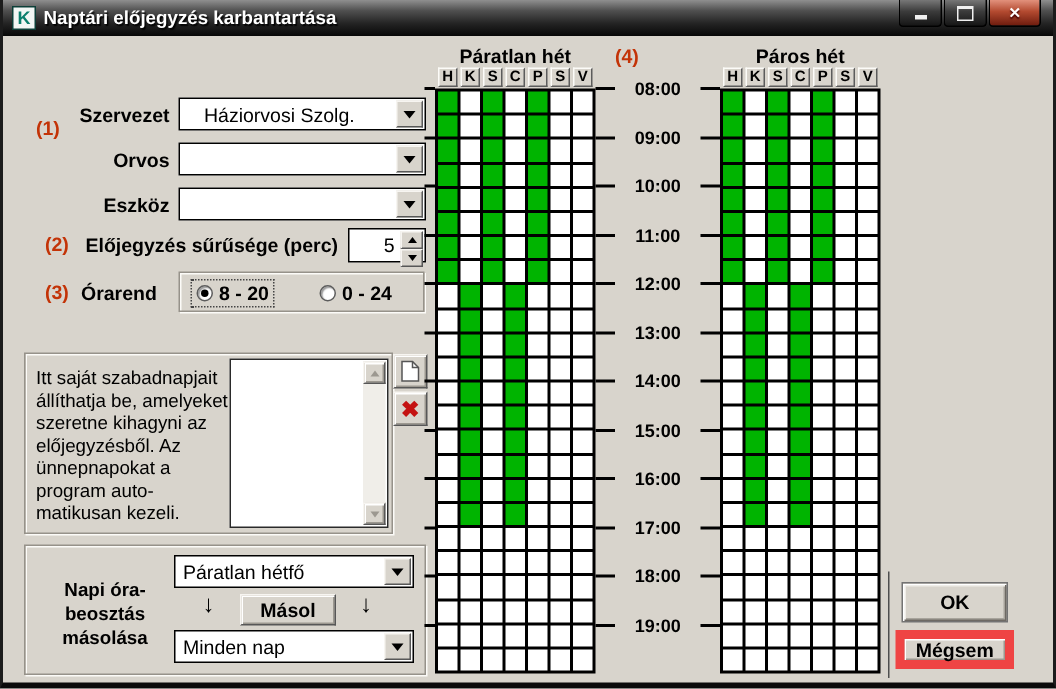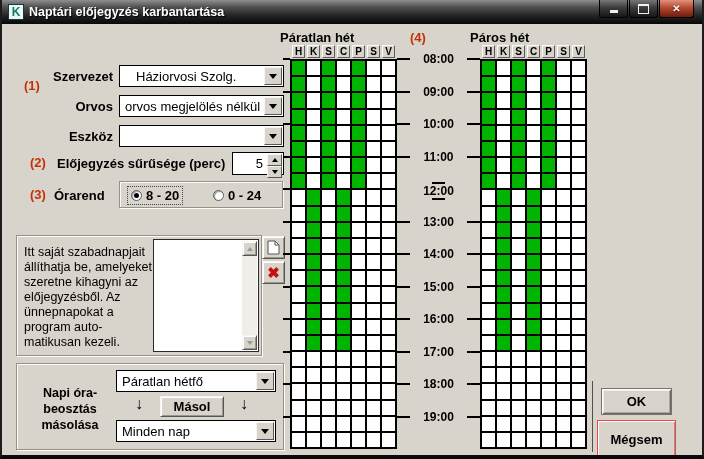--- a/index.html
+++ b/index.html
@@ -59,21 +59,21 @@
   .icon-btn{position:absolute;width:23px;height:23px;display:flex;align-items:center;justify-content:center;}
   #clear-days-btn{color:#c41212;font-size:15px;font-weight:bold;}
   
   #copy-panel{left:14px;top:363px;width:268px;height:87px;}
   #copy-label{position:absolute;left:8px;top:21px;width:90px;text-align:center;font-size:12.5px;font-weight:bold;line-height:16px;white-space:pre-line;}
   .copy-arrow{position:absolute;top:31px;width:18px;text-align:center;font-size:16px;font-weight:bold;}
   #copy-btn{position:absolute;left:143px;top:32px;width:64px;height:21px;font-size:13px;font-weight:bold;
             display:flex;align-items:center;justify-content:center;}
   
   .week{position:absolute;top:30px;width:107px;height:419px;}
-  .week-title{position:absolute;left:-10px;top:0;width:127px;text-align:left;font-weight:bold;font-size:13px;}
+  .week-title{position:absolute;left:-10px;top:0;width:127px;text-align:center;font-weight:bold;font-size:13px;}
   .day-headers{position:absolute;left:0;top:15px;width:107px;height:13px;display:grid;
                grid-template-columns:repeat(7,1fr);gap:2px;padding:0 2px;box-sizing:border-box;}
   .day-hdr{background:#d8d4cc;border:1px solid;border-color:#fcfbf8 #5c5c5c #5c5c5c #fcfbf8;
            font-size:10px;font-weight:bold;display:flex;align-items:center;justify-content:center;box-sizing:border-box;}
   .cells{position:absolute;left:0;top:29px;width:107px;height:390px;background:#000;
          display:grid;grid-template-columns:repeat(7,1fr);grid-template-rows:repeat(24,1fr);
          gap:2px;padding:2px;box-sizing:border-box;}
   .cell{background:#fff;}
   .cell.on{background:var(--green,#00b400);}
   
@@ -83,21 +83,21 @@
   .tick{width:13px;height:2px;background:#000;flex:0 0 auto;}
   .hlabel{flex:1;text-align:center;font-weight:bold;font-size:12px;}
   #outer-ticks{position:absolute;left:281px;top:59px;width:7px;height:390px;}
   .otick{position:absolute;left:0;width:7px;height:2px;background:#000;transform:translateY(-50%);}
   
   #btn-divider{position:absolute;left:590px;top:381px;width:1px;height:71px;background:#4f4f4f;}
   .dlg-btn{position:absolute;background:#d8d4cc;font-weight:bold;font-size:13px;
            display:flex;align-items:center;justify-content:center;box-sizing:border-box;}
   #ok-btn{left:599px;top:388px;width:71px;height:27px;border:1px solid #737373;
           box-shadow:inset 1px 1px 0 #fff,inset -1px -1px 0 #6e6a64,inset 2px 2px 0 #efede8,inset -2px -2px 0 #a8a49c;}
-  #cancel-btn{left:595px;top:420px;width:79px;height:38px;border:1px solid #ef4444;
+  #cancel-btn{left:595px;top:420px;width:79px;height:26px;border:6px solid #ef4444;
           box-shadow:inset 1px 1px 0 #fff,inset -1px -1px 0 #9c9890;}
 </style>
 </head>
 <body>
 
 <div id="window">
 
   <div id="titlebar">
     <div id="app-icon">K</div>
     <div id="title-text">Naptári előjegyzés karbantartása</div>
@@ -125,21 +125,20 @@
   <div class="lbl" style="left:55px;top:156px;">Előjegyzés sűrűsége (perc)</div>
   <div class="lbl" style="left:52px;top:188px;">Órarend</div>
 
   <div class="combo" style="left:117px;top:65px;width:165px;padding-left:16px;">
     <span>Háziorvosi Szolg.</span>
     <span class="arrow-btn">
         <span class="tri-down"></span>
       </span>
   </div>
   <div class="combo" style="left:117px;top:95px;width:165px;">
-    <span>orvos megjelölés nélkül</span>
     <span class="arrow-btn">
         <span class="tri-down"></span>
       </span>
   </div>
   <div class="combo" style="left:117px;top:125px;width:165px;">
     <span></span>
     <span class="arrow-btn">
         <span class="tri-down"></span>
       </span>
   </div>
@@ -597,21 +596,21 @@
       <div class="hour-row" style="top: 65px; align-items: center;">
         <span class="tick"></span>
         <span class="hlabel">10:00</span>
         <span class="tick"></span>
       </div>
       <div class="hour-row" style="top: 97.5px;">
         <span class="tick"></span>
         <span class="hlabel">11:00</span>
         <span class="tick"></span>
       </div>
-      <div class="hour-row" style="top: 130px; flex-direction: column;">
+      <div class="hour-row" style="top: 130px;">
         <span class="tick"></span>
         <span class="hlabel">12:00</span>
         <span class="tick"></span>
       </div>
       <div class="hour-row" style="top: 162.5px;">
         <span class="tick"></span>
         <span class="hlabel">13:00</span>
         <span class="tick"></span>
       </div>
       <div class="hour-row" style="top: 195px;">

